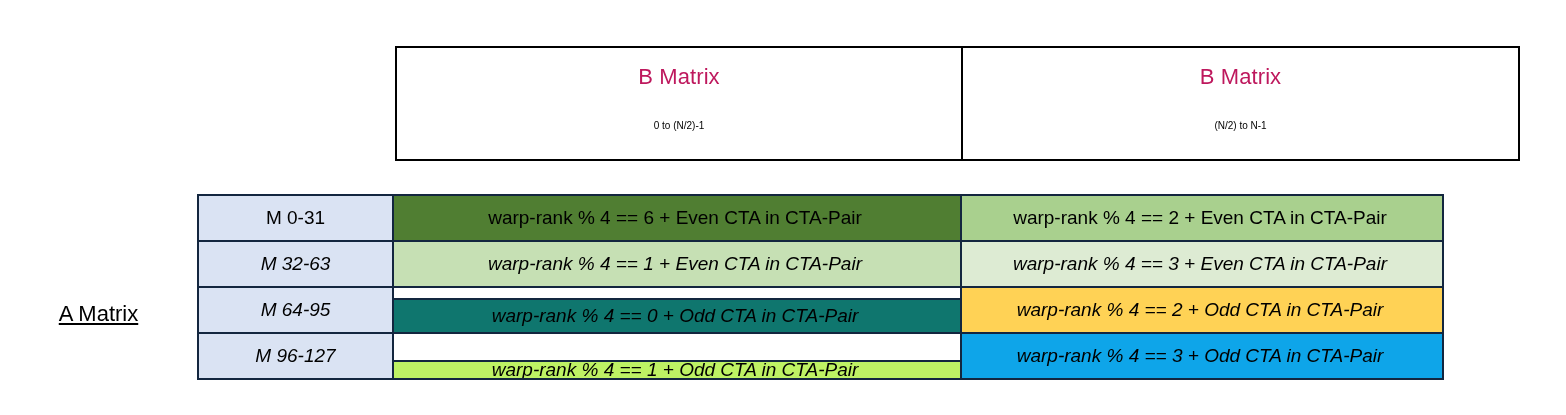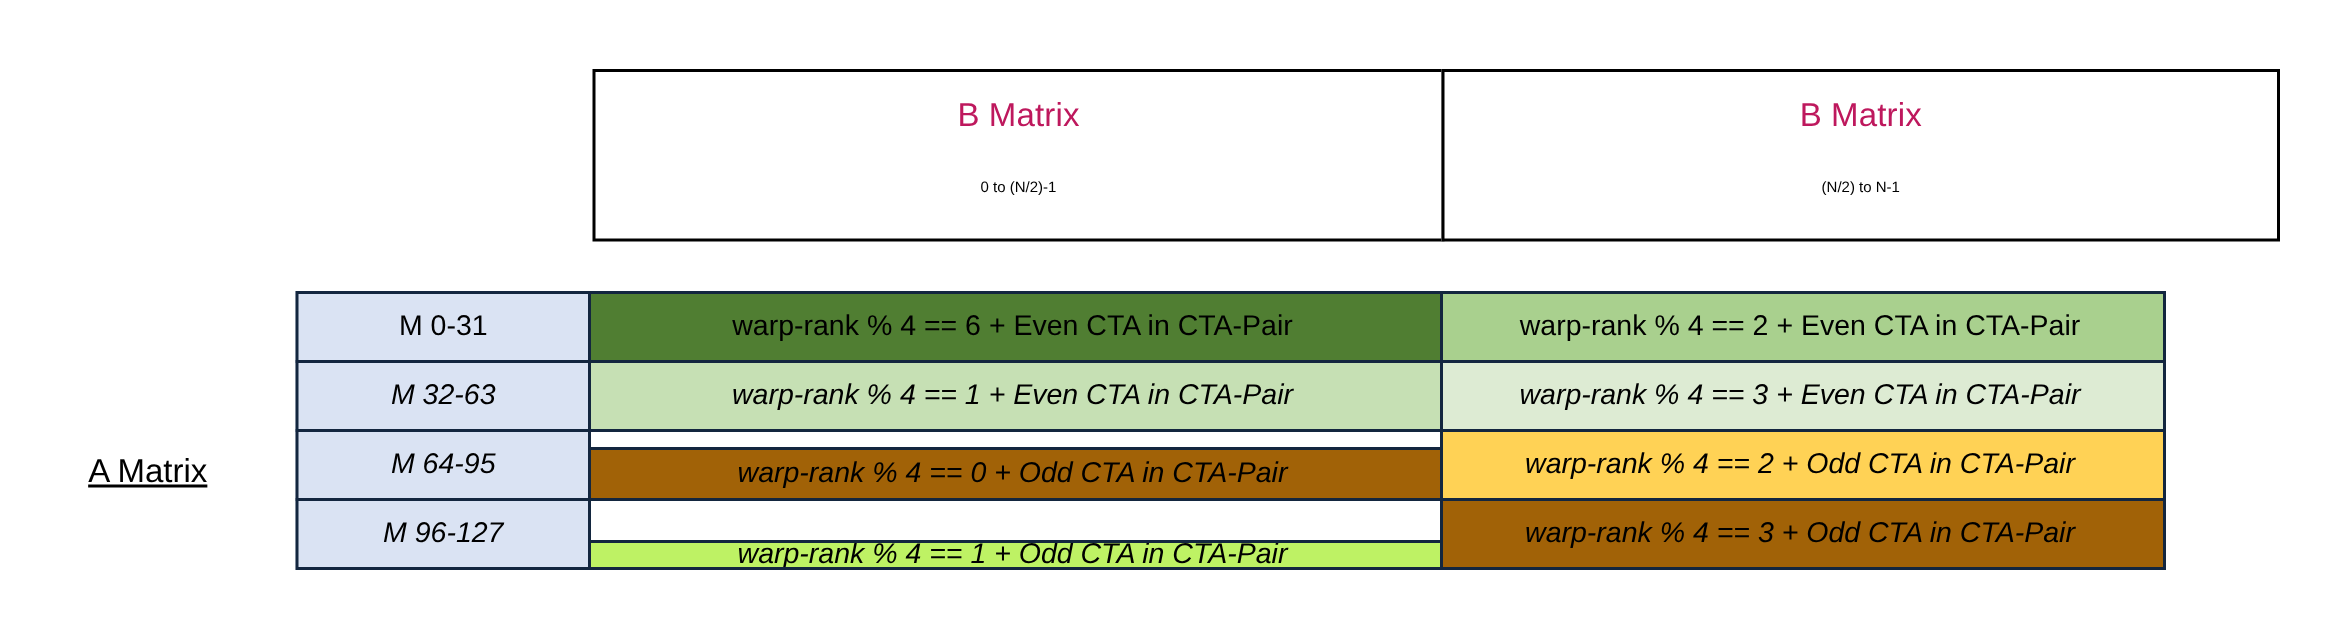--- a/index.html
+++ b/index.html
@@ -147,24 +147,24 @@
     </div>
 
     <div class="grid-row">
       <div class="cell cell-rowlabel">M 32-63</div>
       <div class="cell cell-data-left" style="background: rgb(198, 224, 180);">warp-rank % 4 == 1  + Even CTA in CTA-Pair</div>
       <div class="cell cell-data-right" style="background: rgb(221, 235, 211);">warp-rank % 4 == 3  + Even CTA in CTA-Pair</div>
     </div>
 
     <div class="grid-row">
       <div class="cell cell-rowlabel">M 64-95</div>
-      <div class="cell cell-data-left" style="background: #a16207; margin-top: 12px;">warp-rank % 4 == 0  + Odd CTA in CTA-Pair</div>
+      <div class="cell cell-data-left" style="background: #0f766e; margin-top: 12px;">warp-rank % 4 == 0  + Odd CTA in CTA-Pair</div>
       <div class="cell cell-data-right" style="background: rgb(255, 210, 85);">warp-rank % 4 == 2  + Odd CTA in CTA-Pair</div>
     </div>
 
     <div class="grid-row">
       <div class="cell cell-rowlabel">M 96-127</div>
       <div class="cell cell-data-left" style="background: #bef264; margin-top: 28px;">warp-rank % 4 == 1  + Odd CTA in CTA-Pair</div>
-      <div class="cell cell-data-right" style="background: #a16207;">warp-rank % 4 == 3  + Odd CTA in CTA-Pair</div>
+      <div class="cell cell-data-right" style="background: #0ea5e9;">warp-rank % 4 == 3  + Odd CTA in CTA-Pair</div>
     </div>
 
   </div>
 </div>
 
 </body></html>

